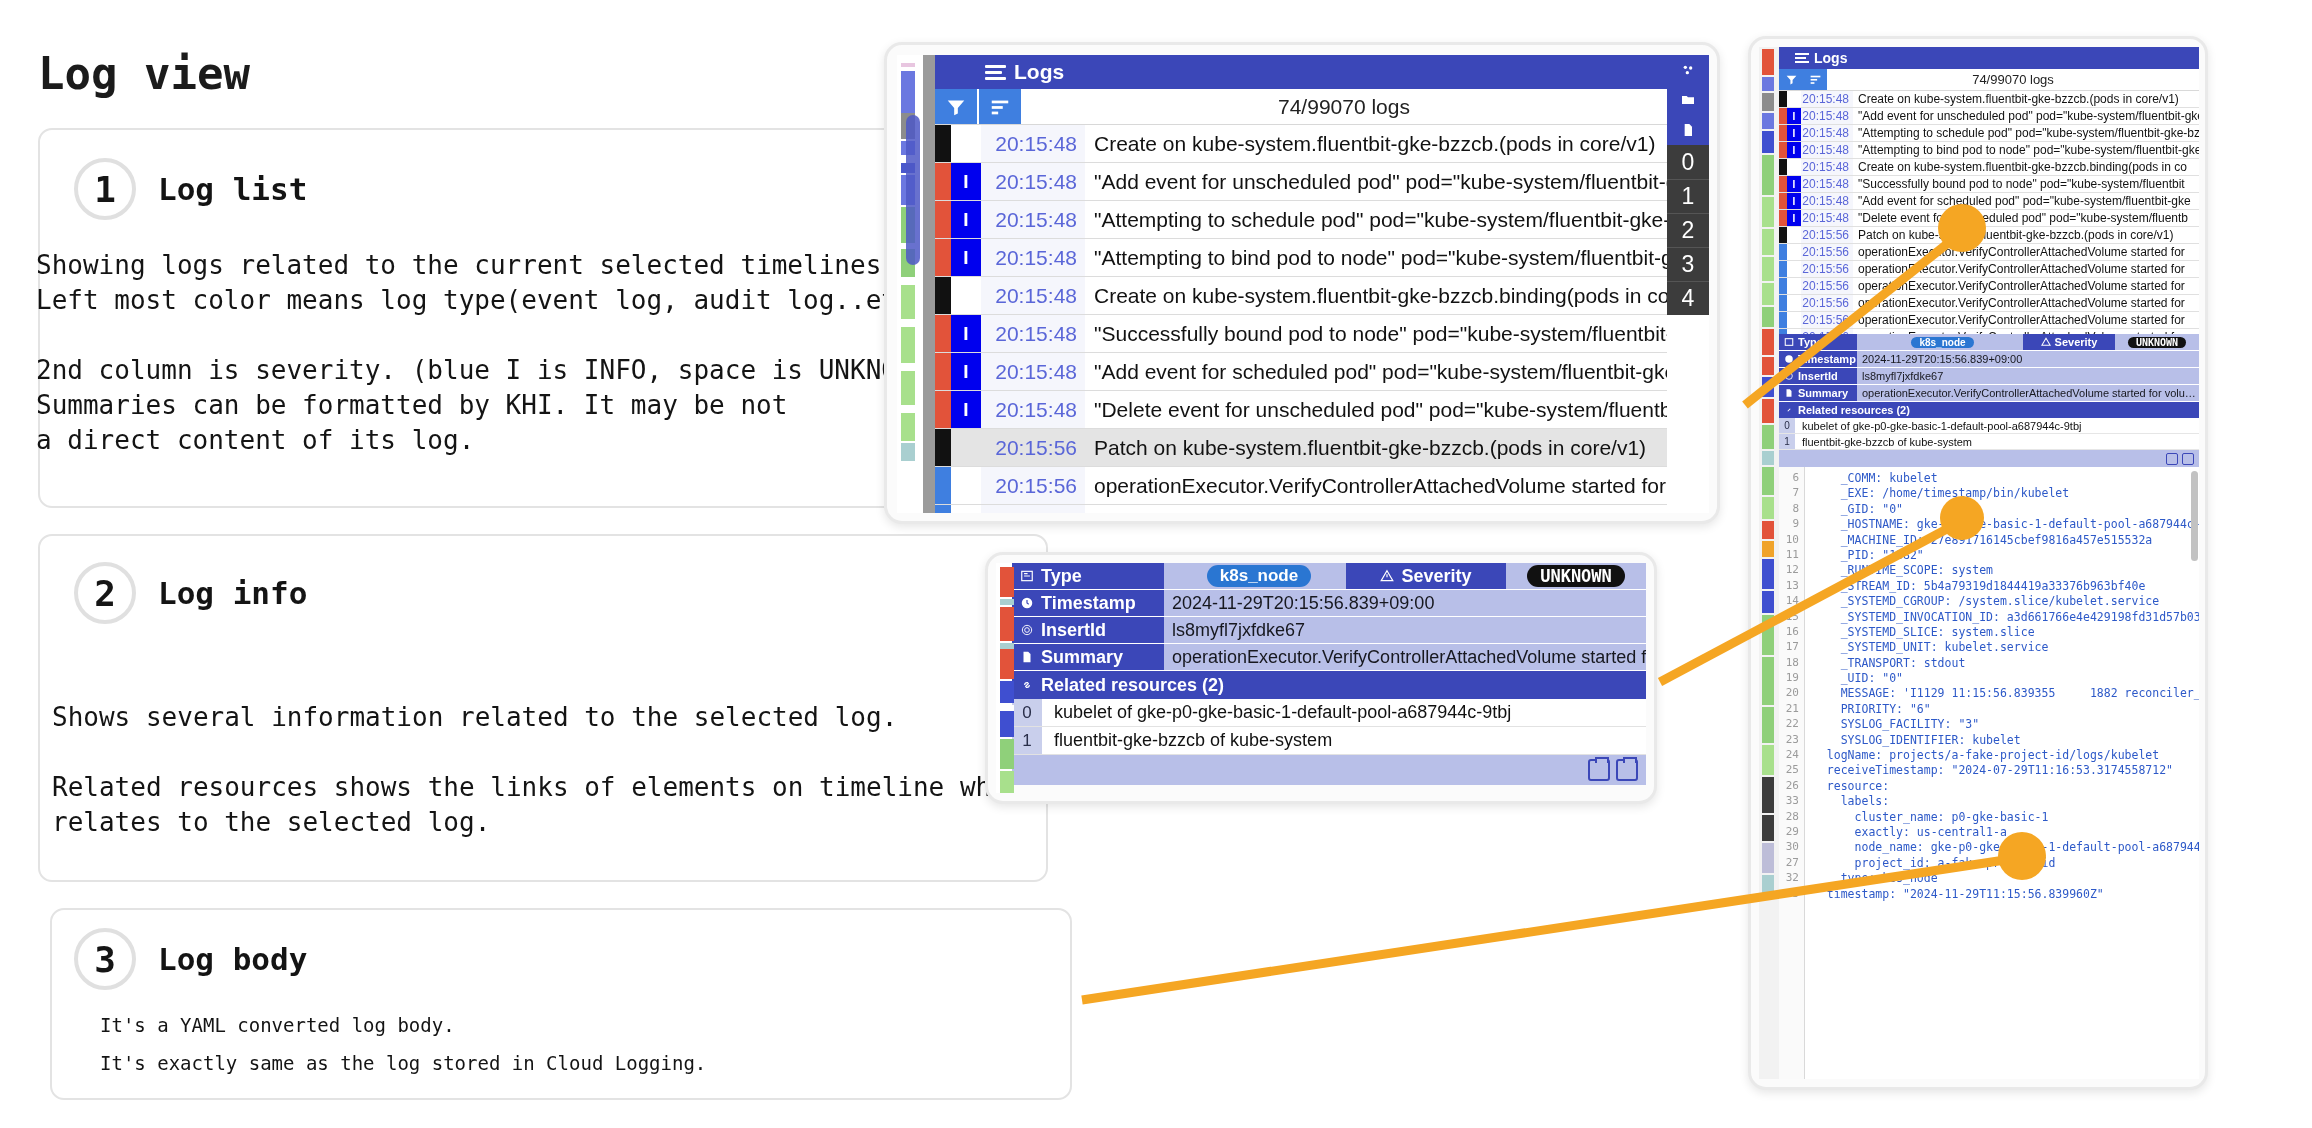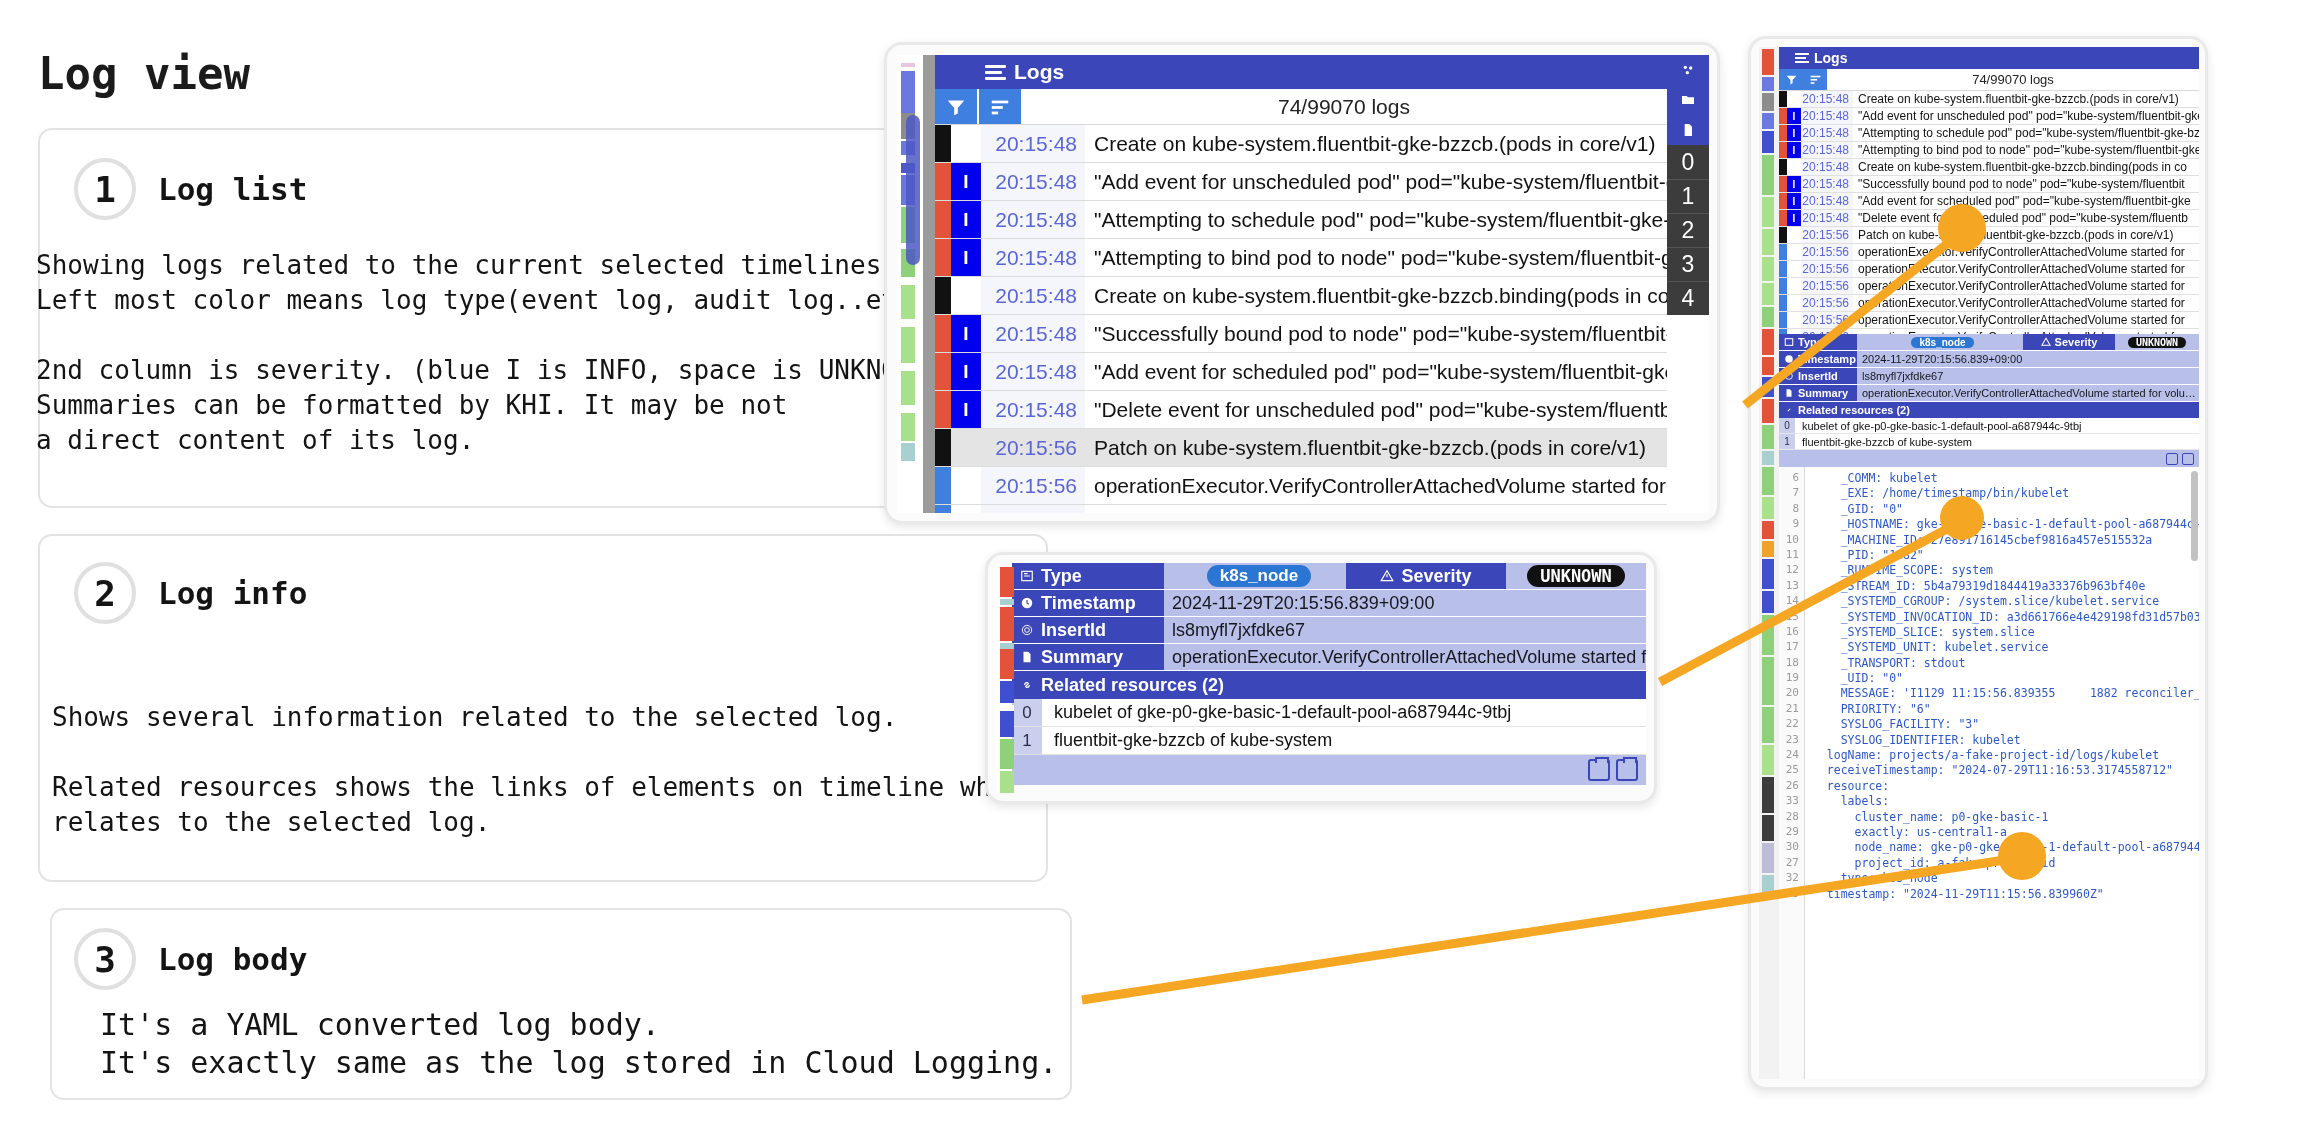--- a/index.html
+++ b/index.html
@@ -45,21 +45,21 @@
     font-family:"DejaVu Sans Mono", monospace;
   }
   .sec-body{
     position:absolute;
     font-size:26px; line-height:35px; color:#141414;
     font-family:"DejaVu Sans Mono", monospace;
     white-space:pre;
   }
   #card1 .sec-body{ left:-4px; top:118px; }
   #card2 .sec-body{ left:12px; top:120px;margin-top:44px; }
-  #card3 .sec-body{ left:48px; top:96px; font-size:30px; line-height:38px;}
+  #card3 .sec-body{ left:48px; top:96px; font-size:19px; line-height:38px;}
 
   
   .khi-window{
     position:absolute;
     background:#fbfbfb;
     border:3px solid #e9e9e9;
     border-radius:18px;
     box-shadow:0 3px 10px rgba(0,0,0,.10);
     overflow:hidden;
   }

